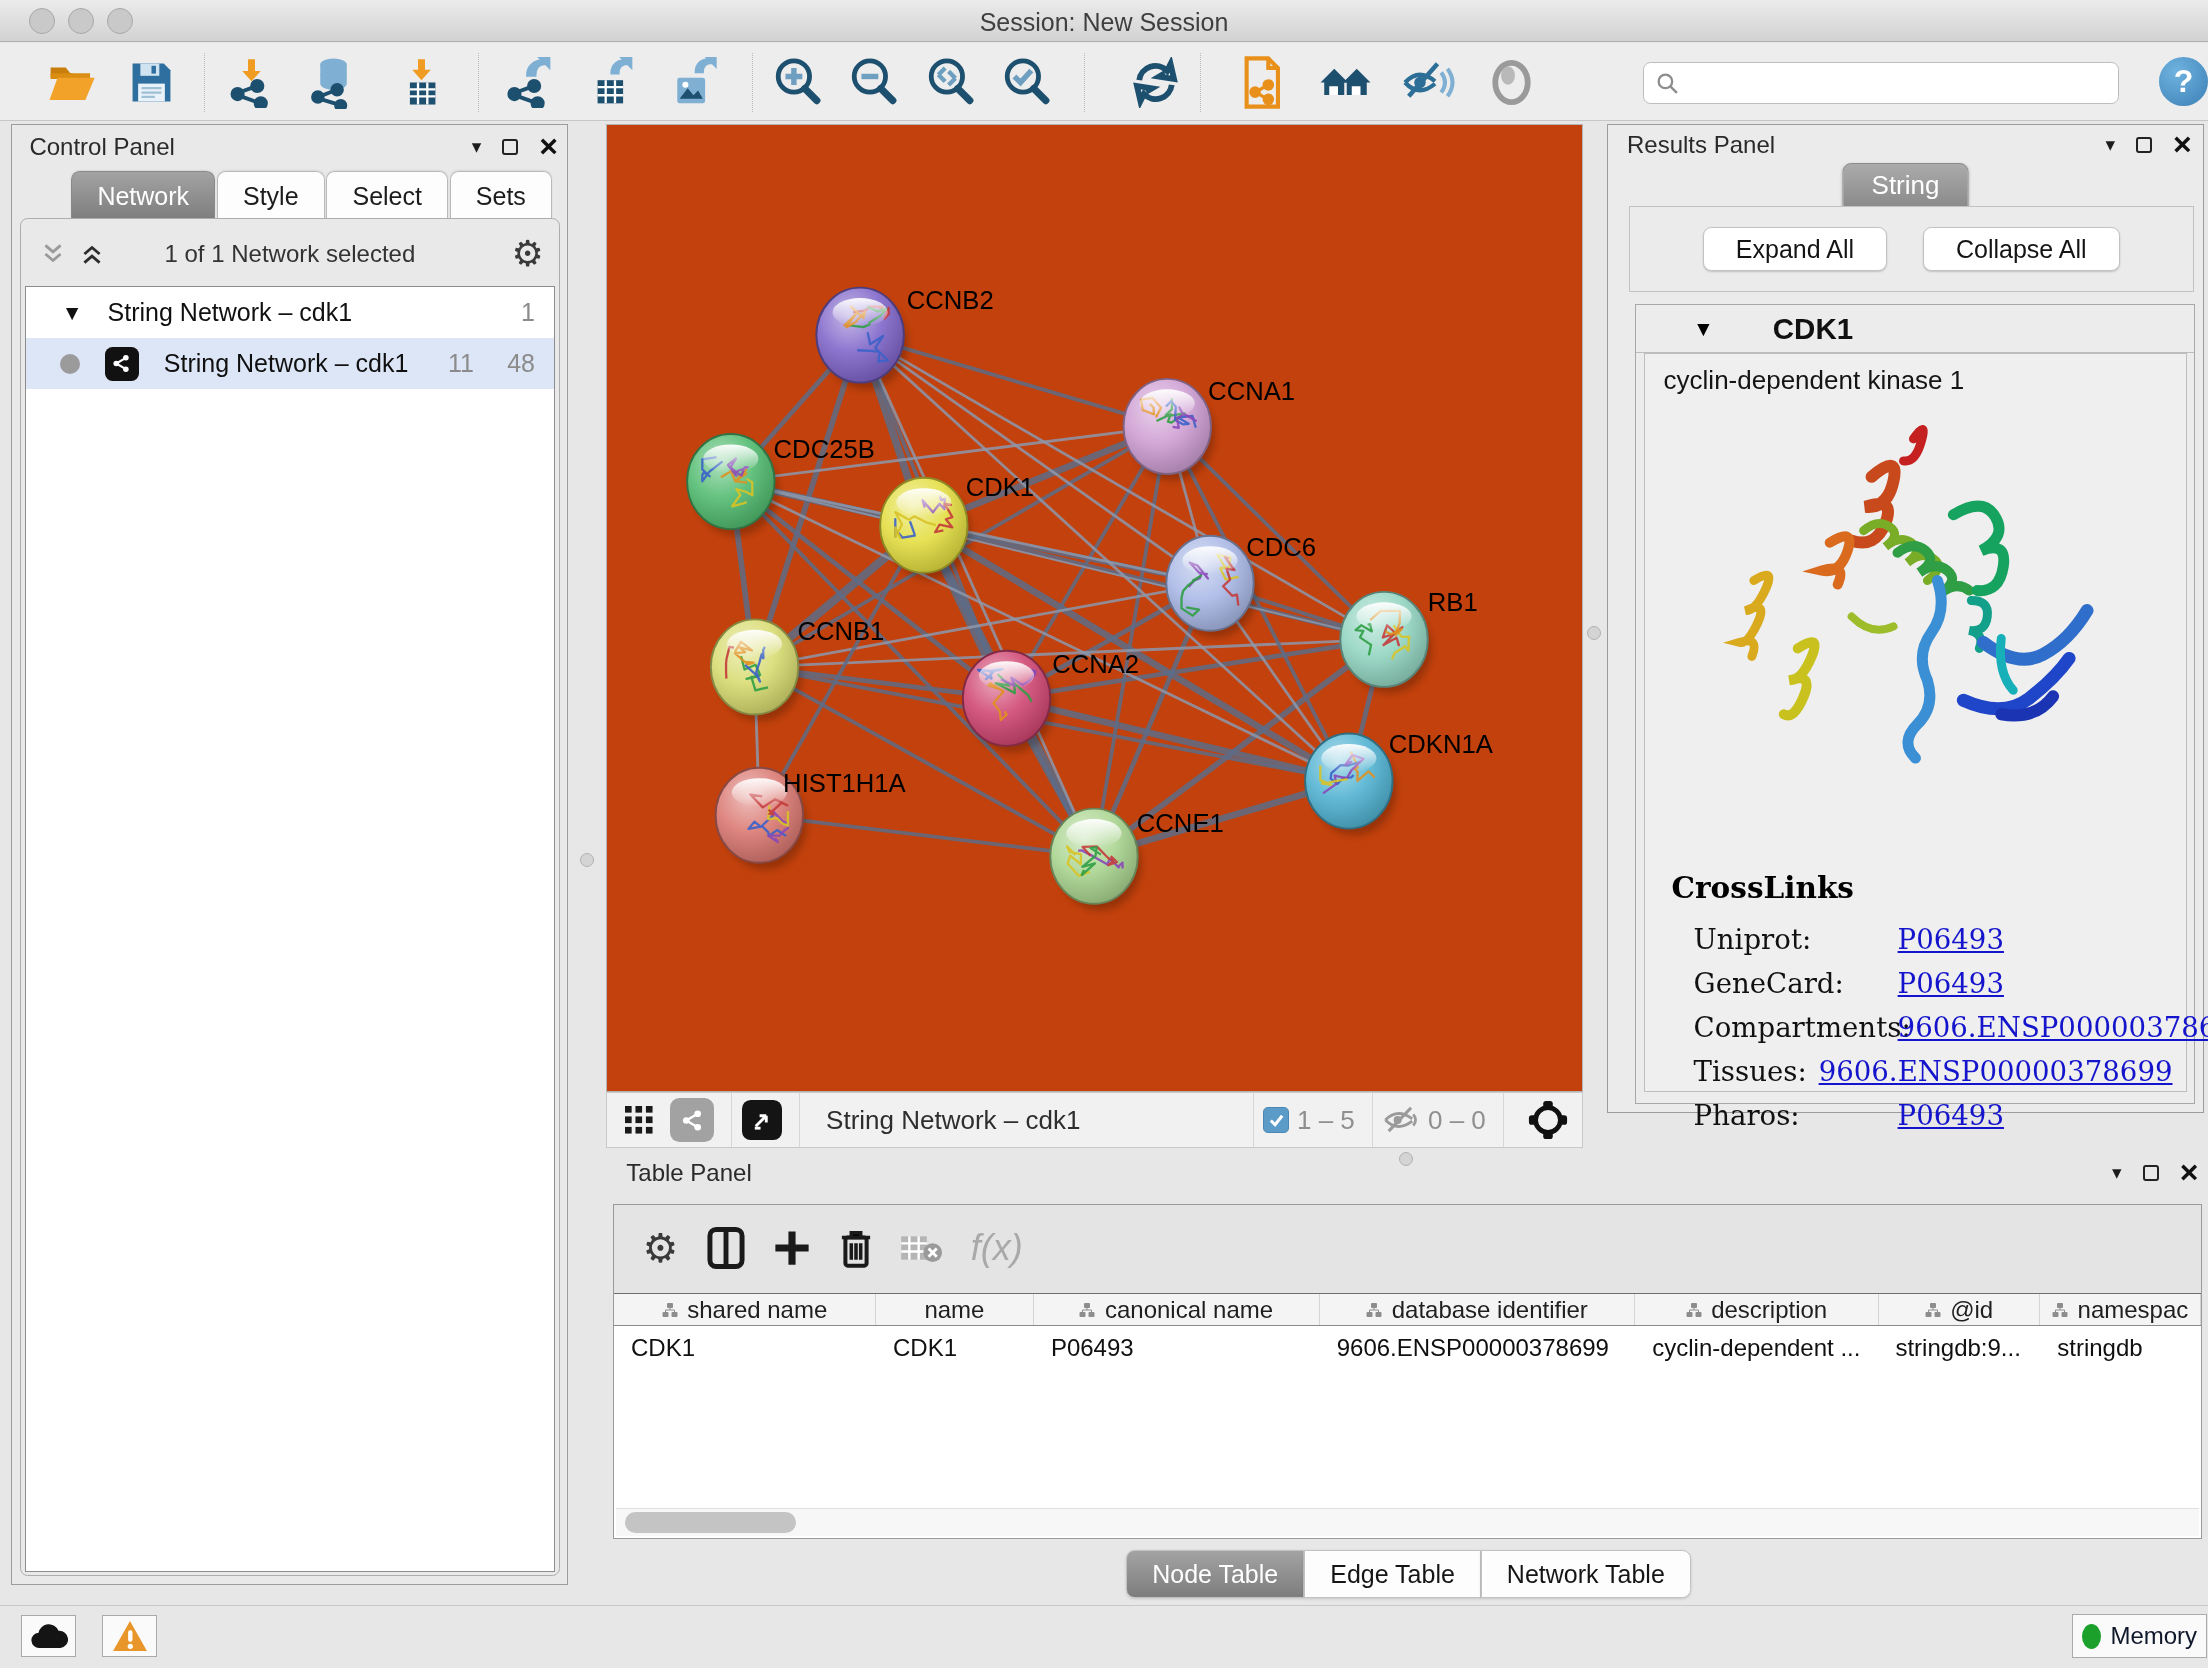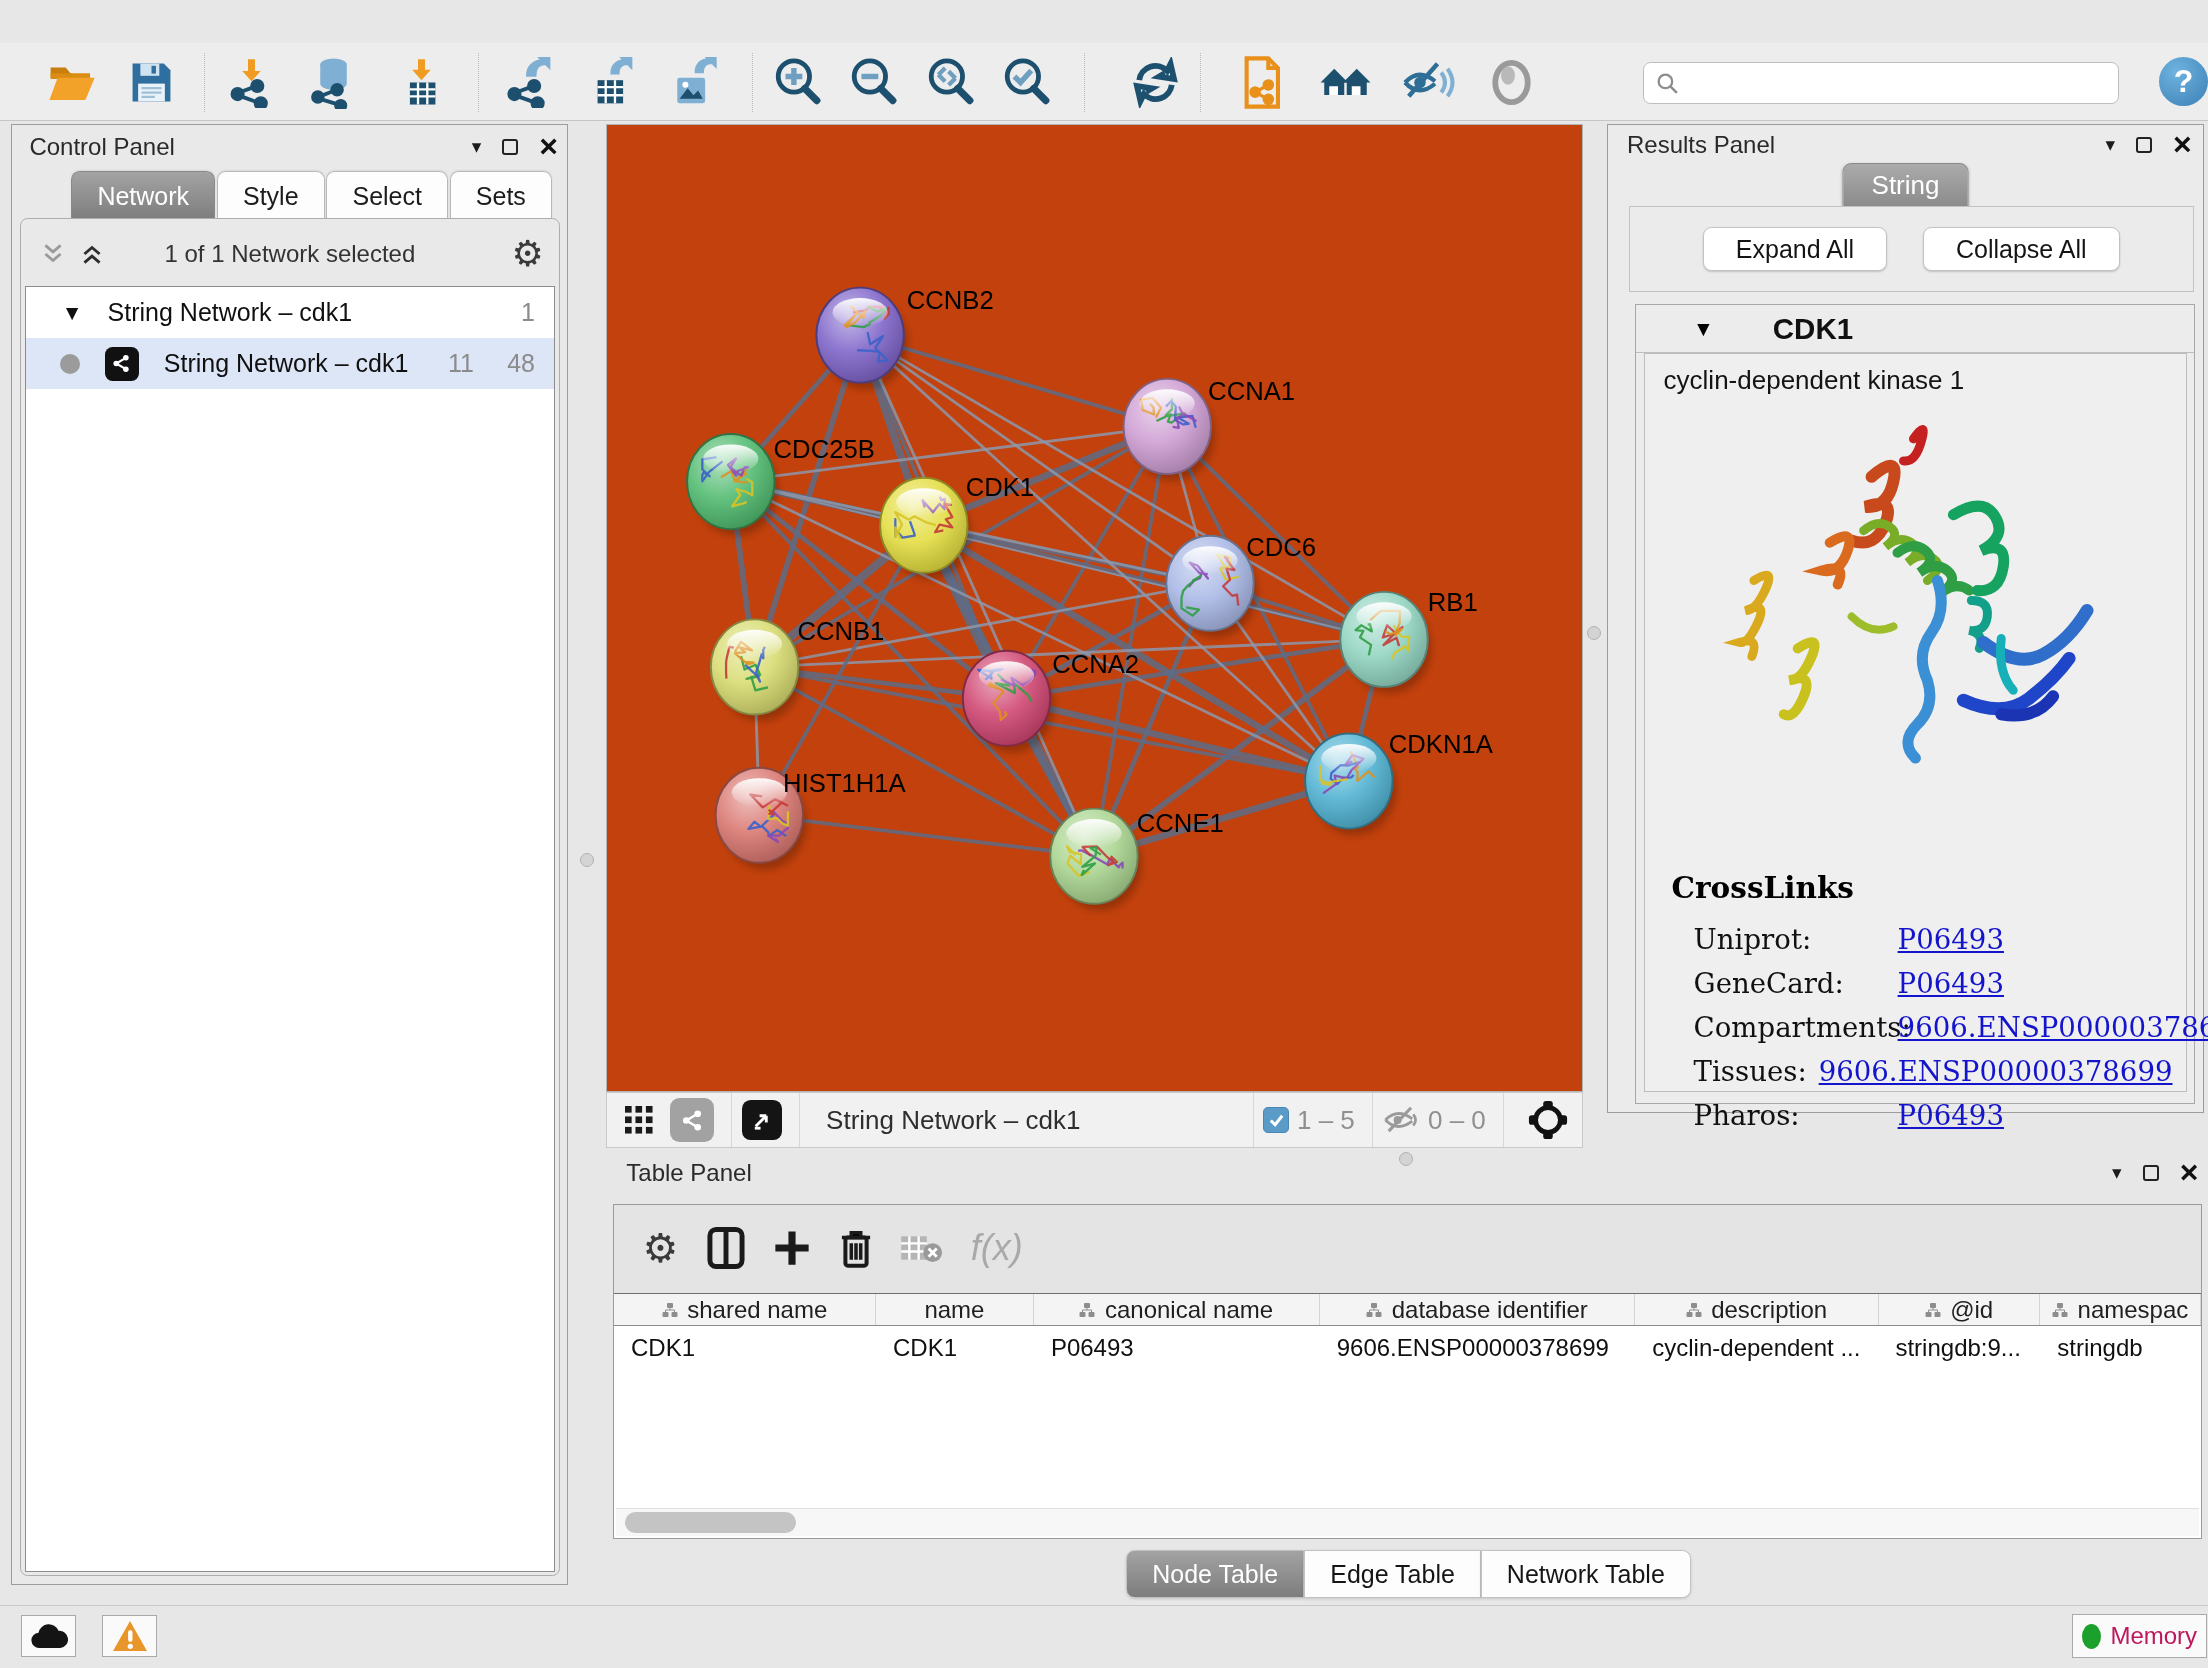--- a/index.html
+++ b/index.html
@@ -145,28 +145,34 @@
   .ttab:first-child { border-radius:8.6px 0 0 8.6px; }
   .ttab:last-child { border-radius:0 8.6px 8.6px 0; }
   .ttab.sel { background:linear-gradient(#a3a3a3,#7d7d7d); color:#fff; }
 
   
   .statusline { left:0; top:1605px; width:2208px; height:0; border-top:1.9px solid #c9c9c9; }
   .sbtn { position:absolute; top:1615px; width:55px; height:42px; background:#fafafa;
     border:1.9px solid #a9a9a9; display:flex; align-items:center; justify-content:center; }
   .membtn { position:absolute; left:2072px; top:1614px; width:135px; height:44px;
     background:#fafafa; border:1.9px solid #ababab; display:flex; align-items:center;
-    justify-content:center; gap:9.5px; font-size:24px; color:#be185d; }
+    justify-content:center; gap:9.5px; font-size:24px; color:#0f172a; }
   .memdot { width:19px; height:25px; border-radius:50%; background:#1ca02c; }
 </style>
 </head>
 <body>
 
 <div class="app">
 
+  <div class="abs titlebar">
+    <span class="light" style="left:28.5px"></span>
+    <span class="light" style="left:68px"></span>
+    <span class="light" style="left:107px"></span>
+    <div class="wtitle">Session: New Session</div>
+  </div>
 
   <div class="abs toolbar">
     <span class="tbtn" style="left:44px">
       <svg width="51" height="51" viewBox="0 0 44 44">
           <path d="M4 9h13l4 5h2v4H4z" fill="#c97d0a"></path>
           <path d="M4 14h34v5H4z" fill="#d98d12"></path>
           <path d="M10 18h32l-8 19H3z" fill="#f3a229"></path>
         </svg>
     </span>
     <span class="tbtn" style="left:124px">

